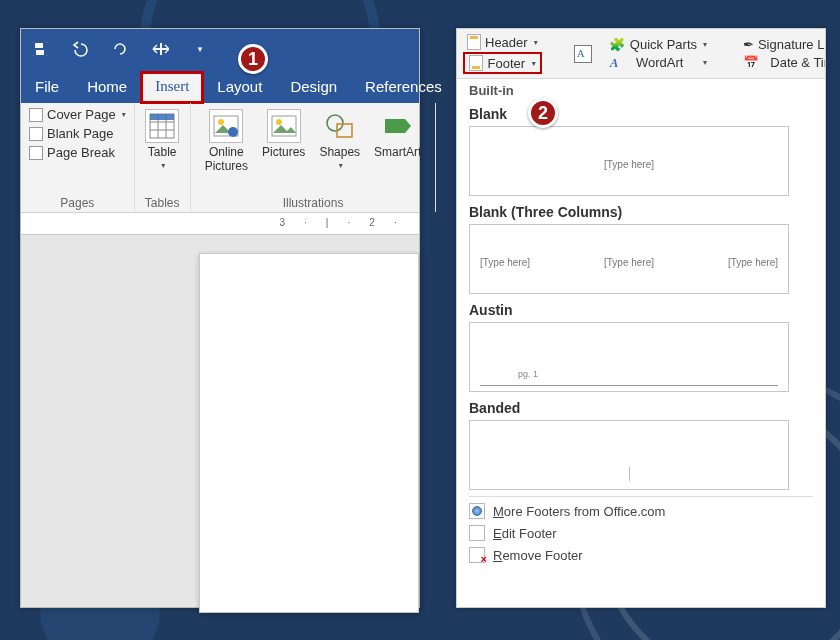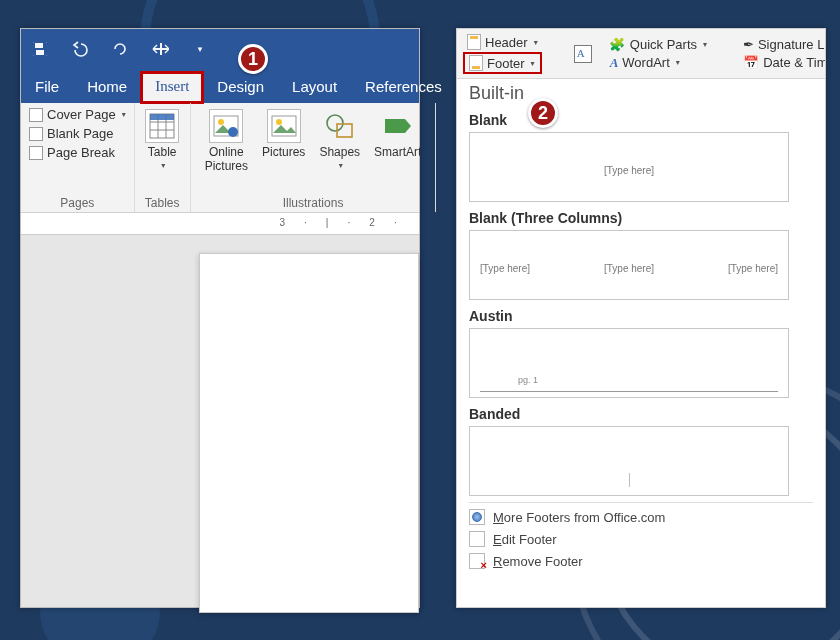--- a/index.html
+++ b/index.html
@@ -35,30 +35,30 @@
   .big-btn { display:flex; flex-direction:column; align-items:center; font-size:12px; color:#333; padding:2px 6px; gap:2px;}
   .big-btn .ico { width:34px; height:34px; background:#fff; border:1px solid #bcbcbc; display:flex; align-items:center; justify-content:center; font-size:18px;}
   .illus-row { display:flex; gap:2px;}
   .ruler { height:22px; background:#fff; border-bottom:1px solid #ccc; font-size:10px; color:#666; text-align:right; padding:4px 14px; letter-spacing:8px;}
   .docarea { flex:1; background:#e6e6e6; position:relative; height:calc(100% - 40px - 34px - 110px - 22px);}
   .page { position:absolute; right:0; top:18px; width:220px; height:360px; background:#fff; border:1px solid #c8c8c8; box-shadow:0 2px 6px rgba(0,0,0,0.2);}
 
   
   .r-top { background:#f3f3f3; border-bottom:1px solid #d6d6d6; padding:4px 6px 4px; font-size:13px; color:#333;}
   .r-top-row { display:flex; gap:10px; align-items:center;}
-  .r-btn { display:flex; align-items:center; gap:4px; padding:1px 4px; white-space:nowrap;}
+  .r-btn { display:flex; align-items:center; gap:4px; padding:1px 4px; white-space:nowrap;justify-content:space-between;}
   .r-btn.highlighted { border:2px solid #c00000; }
   .r-sep { width:1px; height:34px; background:#d6d6d6; margin:0 4px;}
   .mini-icon { width:14px; height:16px; background:#fff; border:1px solid #b0b0b0; position:relative;}
   .mini-icon::after{content:""; position:absolute; left:2px; right:2px; bottom:1px; height:3px; background:#f4b94a;}
   .mini-icon.header::after{ top:1px; bottom:auto;}
   .textbox-icon { width:18px; height:18px; border:1px solid #7a7a7a; background:#fff; position:relative;}
   .textbox-icon::before{content:"A"; position:absolute; top:0; left:2px; font:11px/14px Georgia,serif; color:#3a6fb7;}
   .gallery { padding:0 12px 6px; font-size:13px; color:#444;}
-  .section-title-built { font-weight:400; font-size:18px; color:#555; margin:4px 0 0;}
+  .section-title-built { font-weight:700; font-size:13px; color:#555; margin:4px 0 0;}
   .section-title { font-weight:600; font-size:14px; color:#333; margin:8px 0 4px;}
   .thumb { width:320px; height:70px; border:1px solid #c7c7c7; background:#fff; position:relative; margin:2px 0 4px;}
   .thumb .inner { position:absolute; left:10px; right:10px; bottom:6px; top:32px; display:flex; justify-content:space-between; font-size:10px; color:#777;}
   .thumb.onecol .inner { justify-content:center;}
   .thumb.austin .bar { position:absolute; left:10px; right:10px; bottom:5px; height:1px; background:#999;}
   .thumb.austin .pg { position:absolute; left:48px; bottom:12px; font-size:9px; color:#888;}
   .thumb.banded .line { position:absolute; left:50%; bottom:8px; width:1px; height:14px; background:#bbb;}
   .menu-list { border-top:1px solid #ddd; margin-top:6px; padding-top:6px; display:flex; flex-direction:column; gap:6px; font-size:13px; color:#444;}
   .menu-item { display:flex; align-items:center; gap:8px;}
   .menu-item u { text-decoration:underline;}
@@ -104,22 +104,22 @@
           <rect x="9" y="2" width="2" height="12" fill="#fff"></rect>
           <path d="M2 8 L6 4 M2 8 L6 12 M18 8 L14 4 M18 8 L14 12" stroke="#fff" stroke-width="1.4"></path>
         </svg>
       </span>
     <span class="qat-icon" style="font-size:9px;">▾</span>
   </div>
   <div class="tabs">
     <div class="tab">File</div>
     <div class="tab">Home</div>
     <div class="tab active highlighted">Insert</div>
+    <div class="tab">Layout</div>
     <div class="tab">Design</div>
-    <div class="tab">Layout</div>
     <div class="tab">References</div>
   </div>
   <div class="ribbon">
     <div class="group" style="width:132px">
       <div class="pages-col">
         <div class="item">
             <span style="width:14px;height:14px;border:1px solid #999;background:#fff"></span>
             <span>Cover Page</span>
             <span class="dropdown-caret">▾</span>
           </div>

